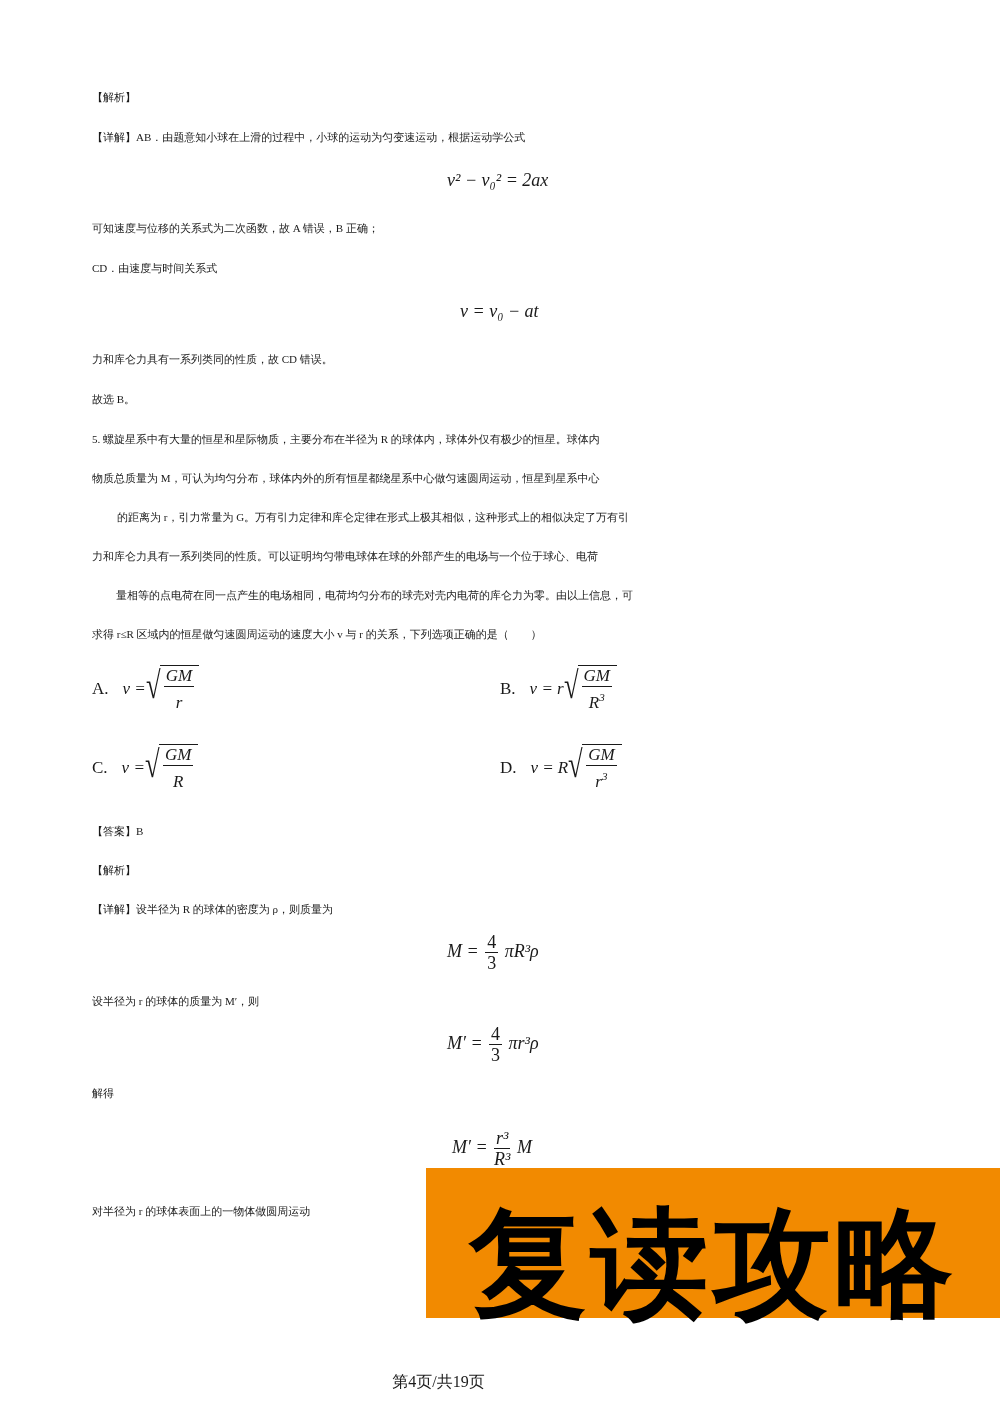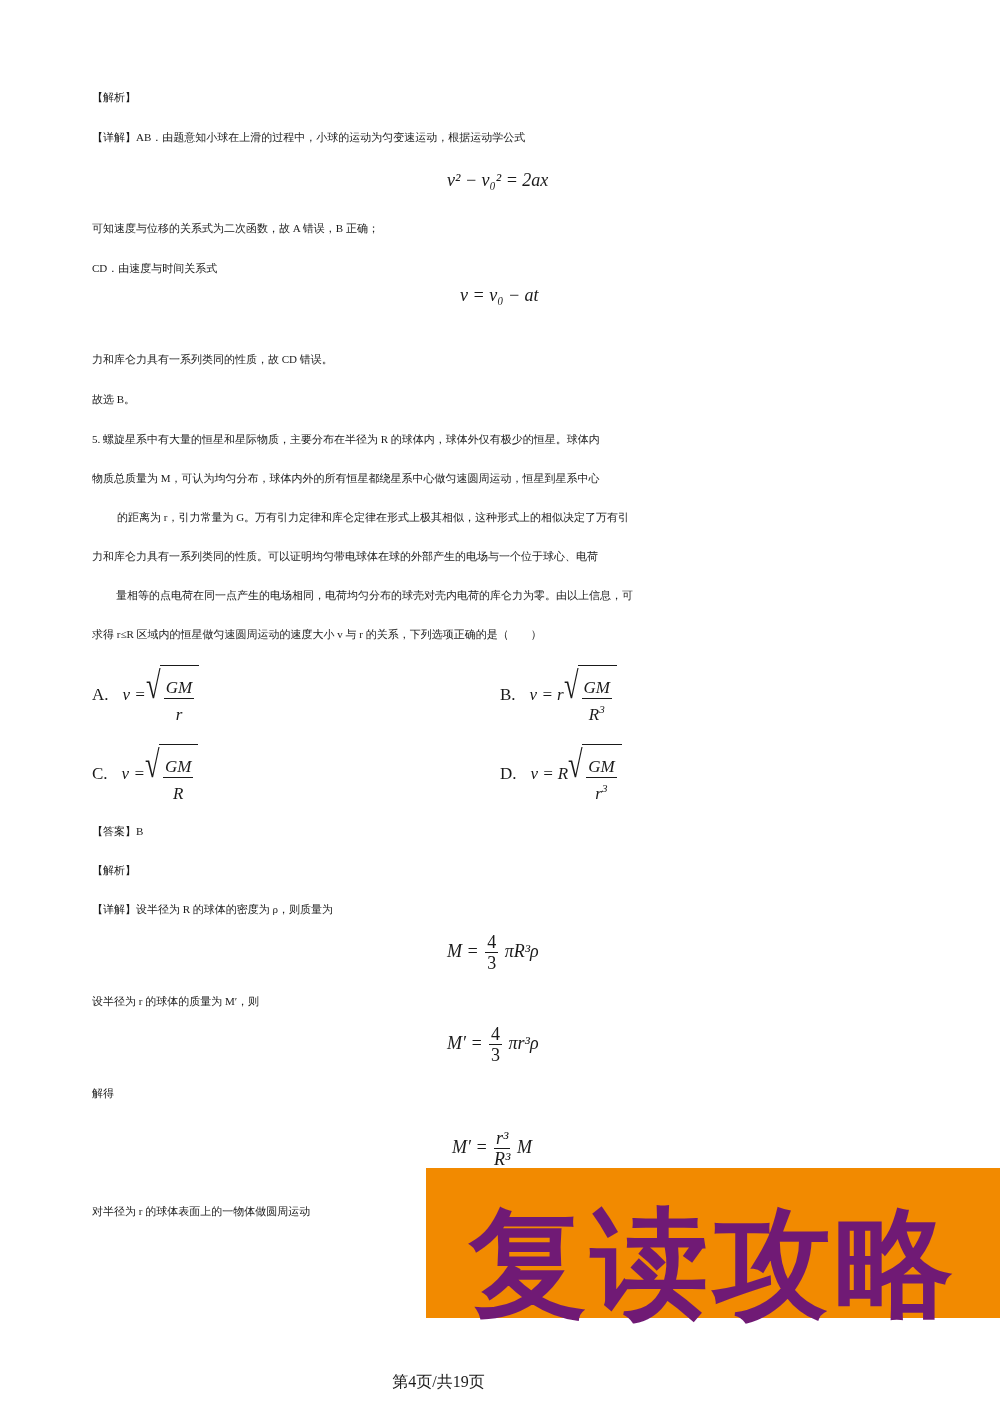--- a/index.html
+++ b/index.html
@@ -7,45 +7,45 @@
          font-family:"Liberation Serif","DejaVu Serif",serif; color:#1a1a1a; }
   .line { position:absolute; left:92px; font-size:11px; line-height:22px; white-space:nowrap; }
   .math { position:absolute; font-family:"Liberation Serif","DejaVu Serif",serif; font-size:18px; white-space:nowrap; }
   .it { font-style:italic; }
   sub, sup { font-size:11px; }
   .frac { display:inline-block; vertical-align:middle; text-align:center; margin:0 2px; }
   .frac .num { display:block; border-bottom:1px solid #1a1a1a; padding:0 2px; line-height:20px; }
   .frac .den { display:block; line-height:20px; }
   .sqrt { display:inline-block; vertical-align:middle; position:relative; padding-left:14px; }
   .sqrt .rad { position:absolute; left:0; top:-4px; font-size:38px; line-height:48px; transform:scaleX(0.7); transform-origin:left; }
-  .sqrt .body { display:inline-block; border-top:1.5px solid #1a1a1a; padding:12px 3px 0 2px; }
+  .sqrt .body { display:inline-block; border-top:1.5px solid #1a1a1a; padding:0 3px 0 2px; }
   .opt { position:absolute; font-size:17px; white-space:nowrap; display:flex; align-items:center; }
   .opt .lbl { margin-right:14px; }
   .watermark { position:absolute; left:426px; top:1168px; width:574px; height:150px; background:#f28a00;
                display:flex; align-items:center; justify-content:center; }
-  .watermark span { color:#701a75; font-family:"DejaVu Sans","Liberation Sans",sans-serif; font-weight:bold;
+  .watermark span { color:#000000; font-family:"DejaVu Sans","Liberation Sans",sans-serif; font-weight:bold;
                     font-size:118px; letter-spacing:4px; line-height:150px;margin-top:40px; }
   .footer { position:absolute; left:0; width:877px; top:1372px; text-align:center; font-size:16px; }
 </style>
 </head>
 <body>
 
 <div>
 
   <div class="line" style="top:86px;">【解析】</div>
   <div class="line" style="top:126px;">【详解】AB．由题意知小球在上滑的过程中，小球的运动为匀变速运动，根据运动学公式</div>
 
   <div class="math it" style="left:447px; top:170px;">
     <span>v² − v₀² = 2ax</span>
   </div>
 
   <div class="line" style="top:217px;">可知速度与位移的关系式为二次函数，故 A 错误，B 正确；</div>
   <div class="line" style="top:257px;">CD．由速度与时间关系式</div>
 
-  <div class="math it" style="left:460px; top:285px;">
+  <div class="math it" style="left:460px; top:301px;">
     <span>v = v₀ − at</span>
   </div>
 
   <div class="line" style="top:348px;">力和库仑力具有一系列类同的性质，故 CD 错误。</div>
   <div class="line" style="top:388px;">故选 B。</div>
 
   <div class="line" style="top:428px;">5. 螺旋星系中有大量的恒星和星际物质，主要分布在半径为 R 的球体内，球体外仅有极少的恒星。球体内</div>
   <div class="line" style="top:467px;">物质总质量为 M，可认为均匀分布，球体内外的所有恒星都绕星系中心做匀速圆周运动，恒星到星系中心</div>
   <div class="line" style="top:506px;margin-left:25px;">的距离为 r，引力常量为 G。万有引力定律和库仑定律在形式上极其相似，这种形式上的相似决定了万有引</div>
   <div class="line" style="top:545px;">力和库仑力具有一系列类同的性质。可以证明均匀带电球体在球的外部产生的电场与一个位于球心、电荷</div>

